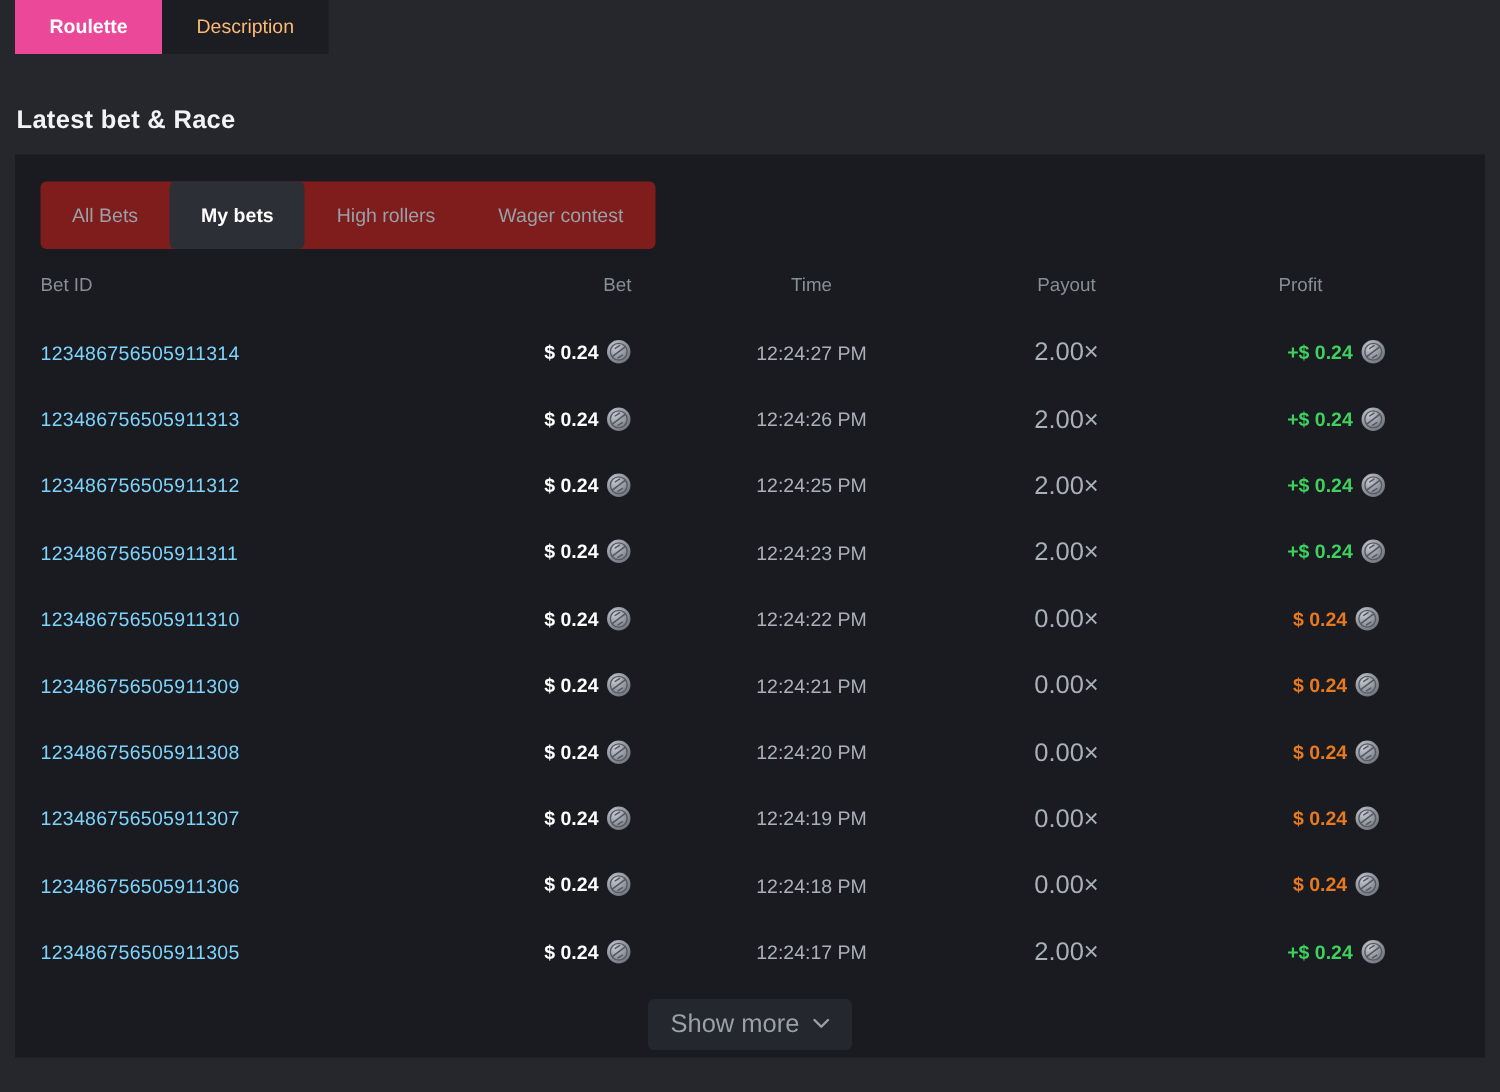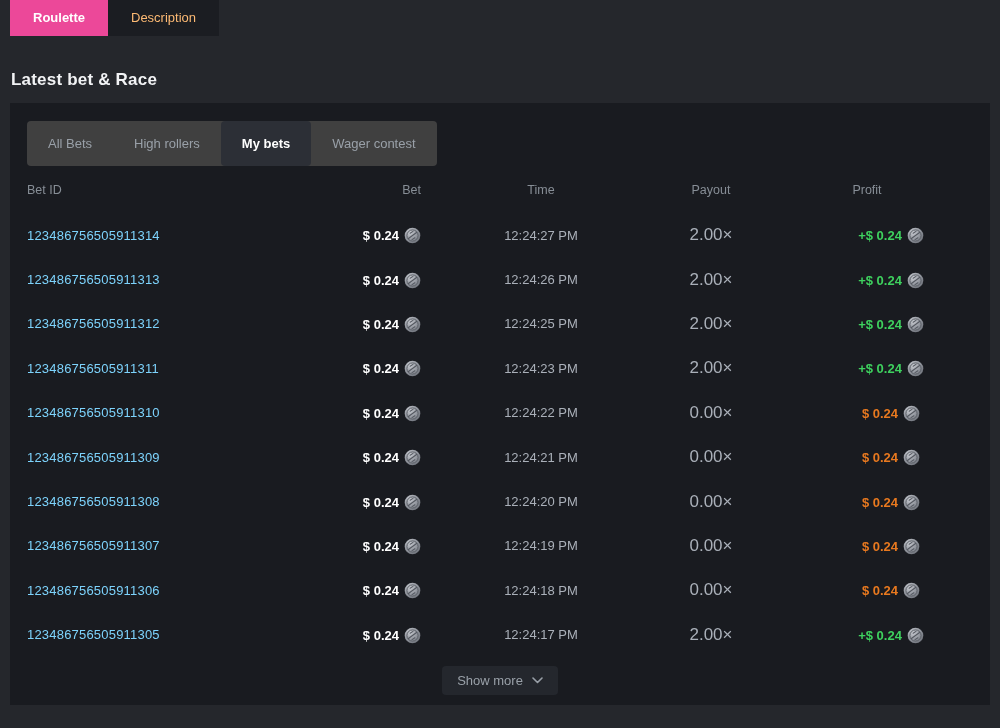--- a/index.html
+++ b/index.html
@@ -31,21 +31,21 @@
   
   .panel {
     position:absolute; left:10px; top:103px;
     width:980px; height:602px;
     background:#191b20; padding:0 17px;
   }
 
   
   .sub-tabs {
     display:inline-flex; margin-top:18px;
-    background:#404040; border-radius:4px; height:45px;
+    background:#7f1d1d; border-radius:4px; height:45px;
   }
   .sub-tab {
     padding:0 21px; line-height:45px; font-size:13px;
     color:#99a0a8; cursor:pointer; white-space:nowrap; border-radius:4px;
   }
   .sub-tab.active { background:#2c2f36; color:#ffffff; font-weight:700; }
 
   
   .grid-row {
     display:grid;
@@ -72,41 +72,41 @@
   }
   .c-profit .amount.win  { color:#3ed15e; }
   .c-profit .amount.loss { color:#e8791f; }
   .coin { width:17px; height:17px; flex:0 0 auto; }
 
   
   .show-more-wrap { display:flex; justify-content:center; margin-top:9px; }
   .show-more {
     display:inline-flex; align-items:center; gap:9px;
     background:#24272d; border:none; border-radius:4px;
-    padding:7px 15px; font-size:13px; color:#99a0a8;
+    padding:7px 15px; font-size:17px; color:#99a0a8;
     font-family:inherit; cursor:pointer;
   }
   .chev { width:11px; height:7px; }
 </style>
 </head>
 <body>
 
 <nav class="top-tabs">
   <div class="top-tab active">Roulette</div>
   <div class="top-tab">Description</div>
 </nav>
 
 <h1 class="page-heading">Latest bet &amp; Race</h1>
 
 <section class="panel">
 
   <nav class="sub-tabs">
     <div class="sub-tab">All Bets</div>
+    <div class="sub-tab active">My bets</div>
     <div class="sub-tab">High rollers</div>
-    <div class="sub-tab active">My bets</div>
     <div class="sub-tab">Wager contest</div>
   </nav>
 
   <div class="grid-row thead">
     <div class="c-id">Bet ID</div>
     <div class="c-bet">Bet</div>
     <div class="c-time">Time</div>
     <div class="c-payout">Payout</div>
     <div class="c-profit">Profit</div>
   </div>

